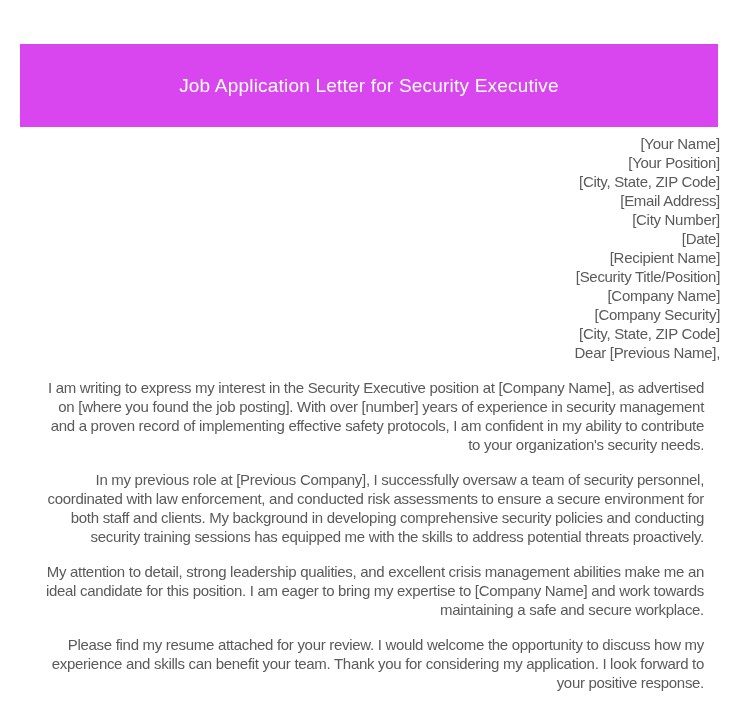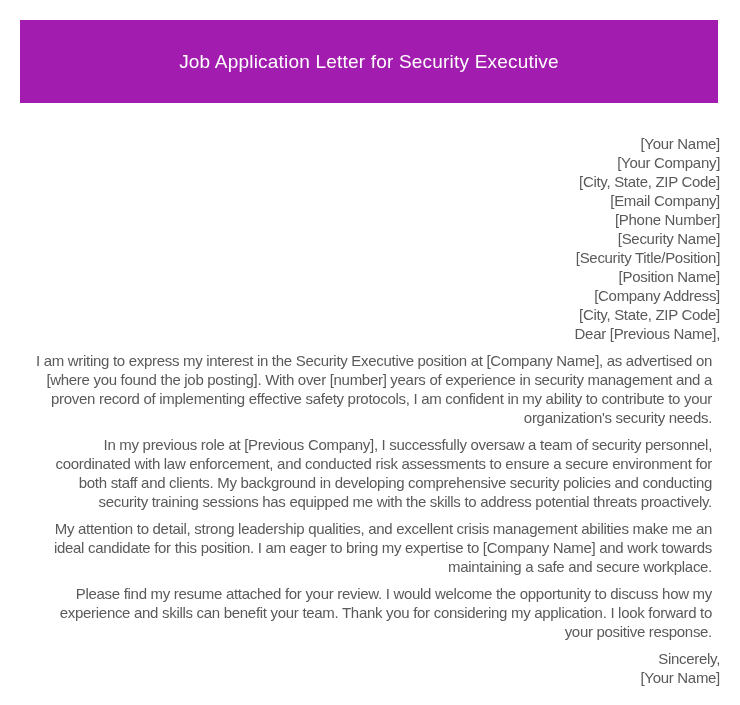--- a/index.html
+++ b/index.html
@@ -38,51 +38,52 @@
     left: 20px;
     top: 134px;
     width: 700px;
     color: #5a5a5c;
     font-size: 15px;
     line-height: 19px;
     letter-spacing: -0.3px;
     text-align: right;
   }
   .letter-body p {
-    margin: 8px;
+    margin: 16px;
     padding: 0;
   }
   .line {
     white-space: nowrap;
   }
 </style>
 </head>
 <body>
 
 <div class="page">
 
-  <div class="title-banner" style="background-color: #a21caf;">
+  <div class="title-banner" style="background-color: #d946ef; margin-top: 24px;">
     <div class="doc-title" style="color: rgb(255, 255, 255);">Job Application Letter for Security Executive</div>
   </div>
 
   <div class="letter-body" style="color: rgb(90, 90, 92);">
 
     <div>
         <div class="line">[Your Name]</div>
-        <div class="line">[Your Company]</div>
+        <div class="line">[Your Position]</div>
         <div class="line">[City, State, ZIP Code]</div>
-        <div class="line">[Email Company]</div>
-        <div class="line">[Phone Number]</div>
+        <div class="line">[Email Address]</div>
+        <div class="line">[City Number]</div>
+        <div class="line">[Date]</div>
       </div>
 
     <div>
-        <div class="line">[Security Name]</div>
+        <div class="line">[Recipient Name]</div>
         <div class="line">[Security Title/Position]</div>
-        <div class="line">[Position Name]</div>
-        <div class="line">[Company Address]</div>
+        <div class="line">[Company Name]</div>
+        <div class="line">[Company Security]</div>
         <div class="line">[City, State, ZIP Code]</div>
       </div>
 
     <div class="line">Dear [Previous Name],</div>
 
     <div>
         <p>I am writing to express my interest in the Security Executive position at [Company Name], as advertised on [where you found the job posting]. With over [number] years of experience in security management and a proven record of implementing effective safety protocols, I am confident in my ability to contribute to your organization's security needs.</p>
         <p>In my previous role at [Previous Company], I successfully oversaw a team of security personnel, coordinated with law enforcement, and conducted risk assessments to ensure a secure environment for both staff and clients. My background in developing comprehensive security policies and conducting security training sessions has equipped me with the skills to address potential threats proactively.</p>
         <p>My attention to detail, strong leadership qualities, and excellent crisis management abilities make me an ideal candidate for this position. I am eager to bring my expertise to [Company Name] and work towards maintaining a safe and secure workplace.</p>
         <p>Please find my resume attached for your review. I would welcome the opportunity to discuss how my experience and skills can benefit your team. Thank you for considering my application. I look forward to your positive response.</p>

